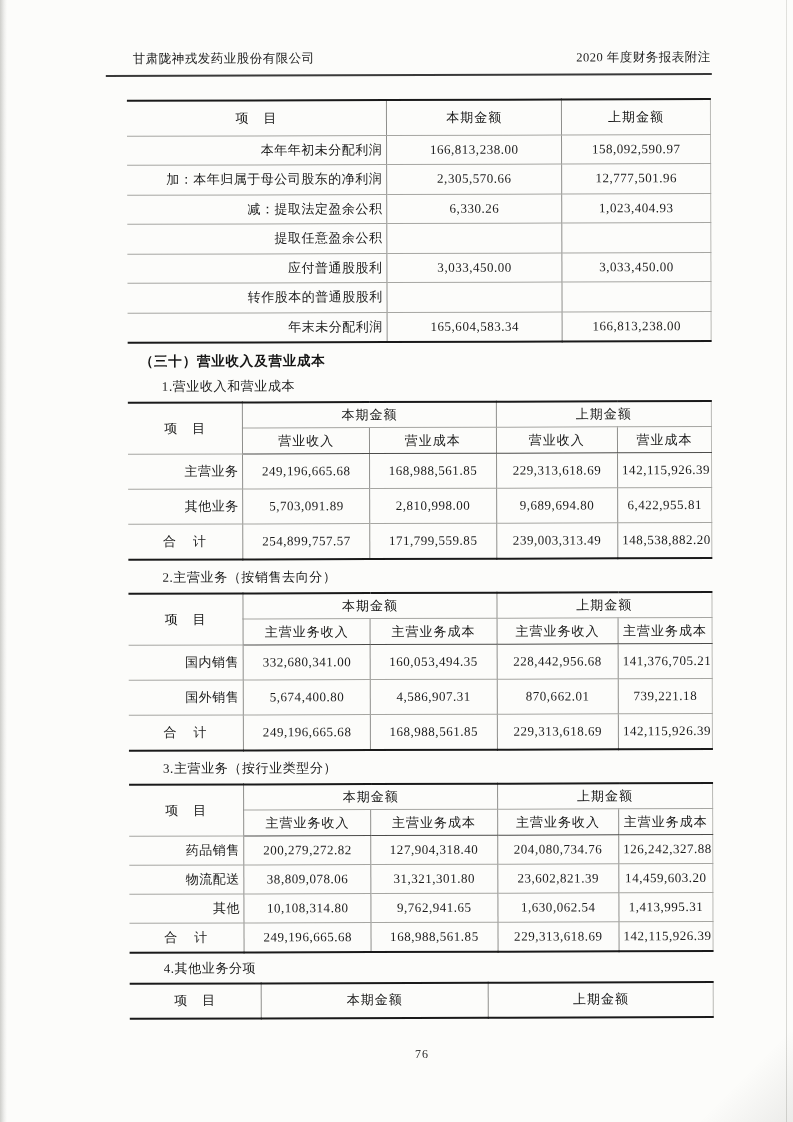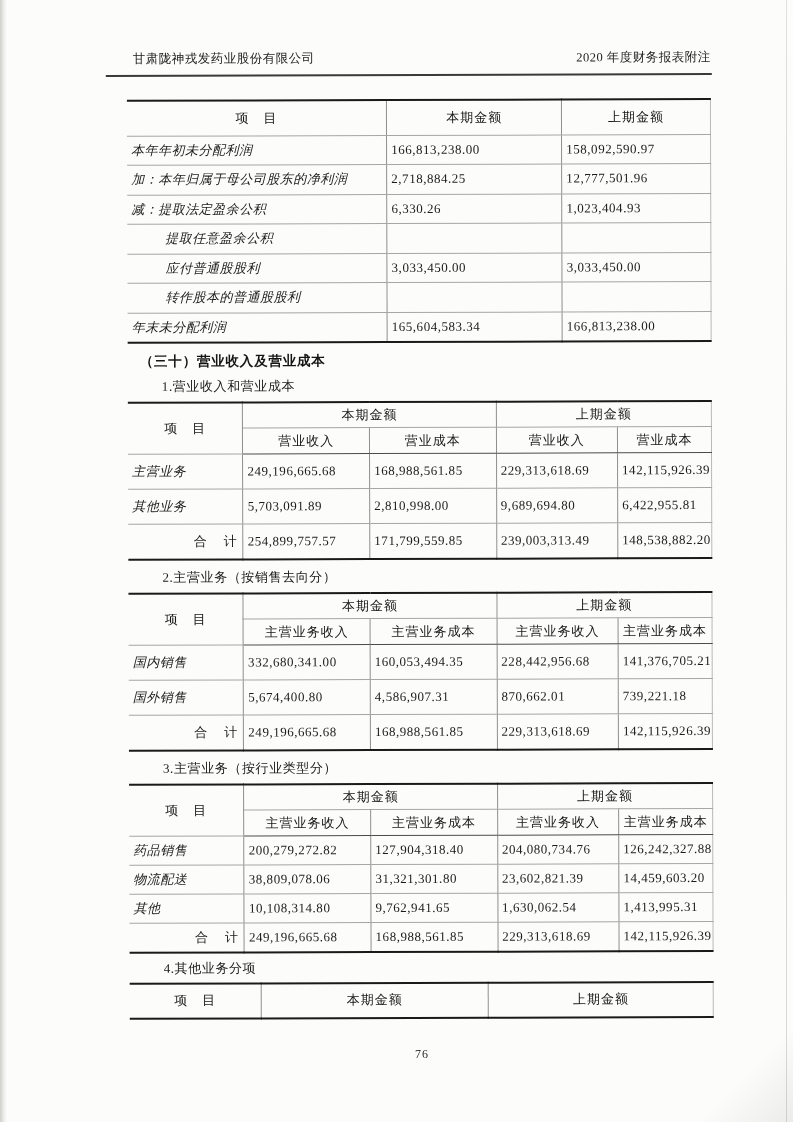--- a/index.html
+++ b/index.html
@@ -52,24 +52,24 @@
   }
   .tbl th, .tbl td {
     border: 1px solid #8f8f8c;
     border-top-color: #a6a6a2; border-bottom-color: #a6a6a2;
     font-weight: normal; padding: 0 4px;
     overflow: hidden; white-space: nowrap;
   }
   .tbl tr > *:first-child { border-left: none; }
   .tbl tr > *:last-child { border-right-color: #b9b9b5; }
   .tbl th { letter-spacing: 1px; color: #161616; }
-  .num { text-align: left; padding-right: 13px; letter-spacing: .04em; font-variant-numeric: tabular-nums; }
-  .lbl { text-align: left; padding-left: 10px; letter-spacing: .5px; font-style: italic; }
+  .num { text-align: center; padding-right: 13px; letter-spacing: .04em; font-variant-numeric: tabular-nums; }
+  .lbl { text-align: right; padding-left: 10px; letter-spacing: .5px; }
   .lbl.ind { padding-left: 38px; }
-  .total { text-align: right; letter-spacing: 2px; }
+  .total { text-align: center; letter-spacing: 2px; }
 
   .t1 { margin-top: 23px; }
   .t1 thead th { height: 35px; }
   .t1 tbody td { height: 29.5px; }
 
   .t5 thead tr th { height: 26px; }
   .t5 tbody td { height: 35px; }
   .t5.compact tbody td { height: 29px; }
   .t5 thead tr:last-child th { border-bottom-color: #4c4c4a; }
 
@@ -109,21 +109,21 @@
         </tr>
       </thead>
       <tbody>
         <tr>
           <td class="lbl">本年年初未分配利润</td>
           <td class="num">166,813,238.00</td>
           <td class="num">158,092,590.97</td>
         </tr>
         <tr>
           <td class="lbl">加：本年归属于母公司股东的净利润</td>
-          <td class="num">2,718,884.25</td>
+          <td class="num">2,305,570.66</td>
           <td class="num">12,777,501.96</td>
         </tr>
         <tr>
           <td class="lbl">减：提取法定盈余公积</td>
           <td class="num">6,330.26</td>
           <td class="num">1,023,404.93</td>
         </tr>
         <tr>
           <td class="lbl ind">提取任意盈余公积</td>
           <td class="num"></td>

